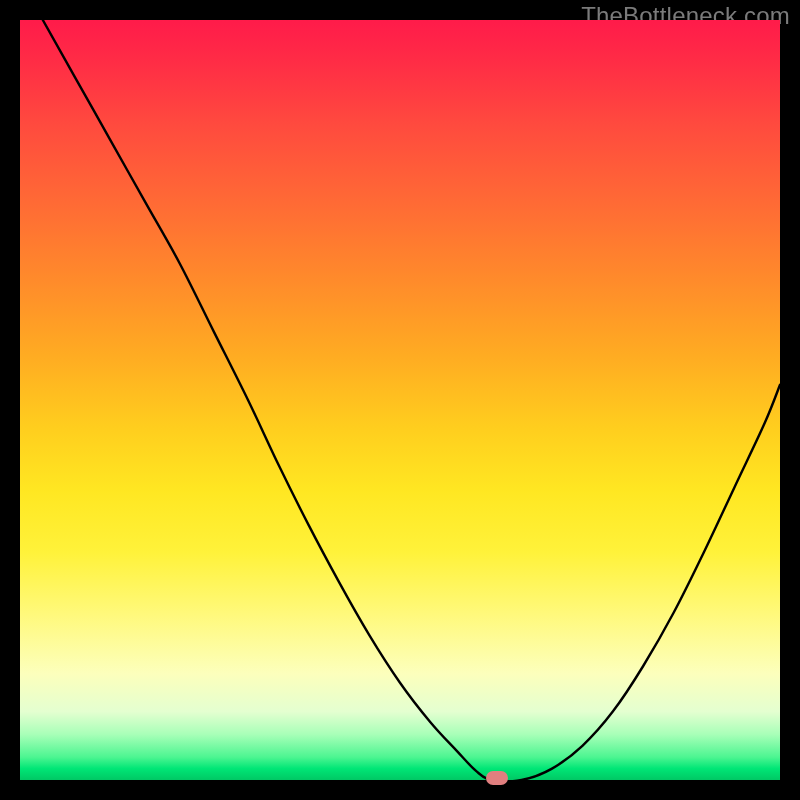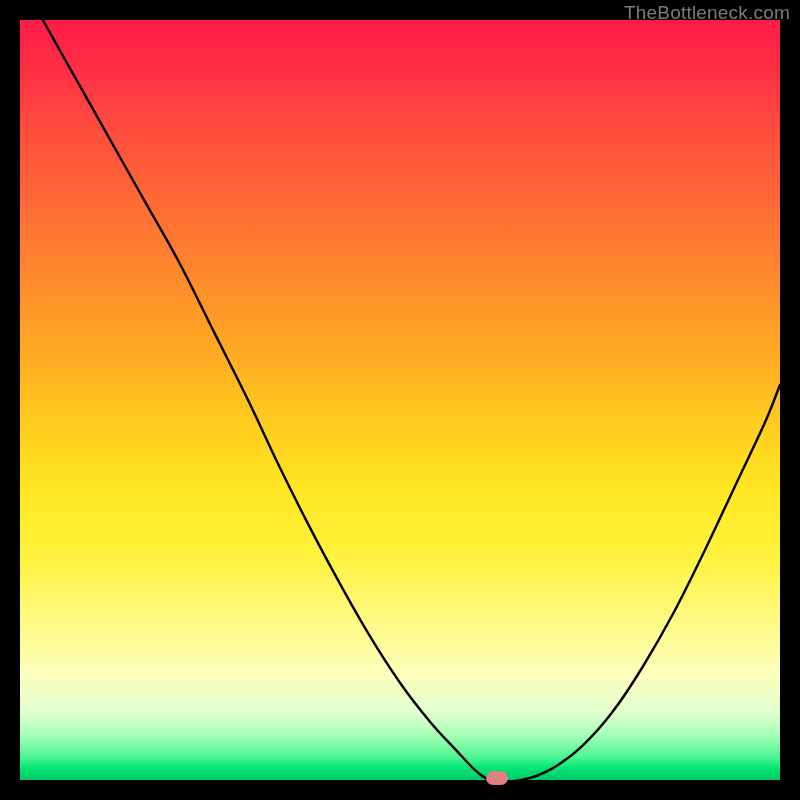--- a/index.html
+++ b/index.html
@@ -55,21 +55,21 @@
     height: 14px;
     border-radius: 7px;
     background: #e17f7f;
     transform: translate(-50%, -50%);
   }
   .watermark {
     position: absolute;
     top: 2px;
     right: 10px;
     color: #7b7b7b;
-    font-size: 19px;
+    font-size: 24px;
     letter-spacing: 0.2px;
     user-select: none;
   }
 </style>
 </head>
 <body>
 
 <div class="frame">
   <div class="watermark">TheBottleneck.com</div>
 

